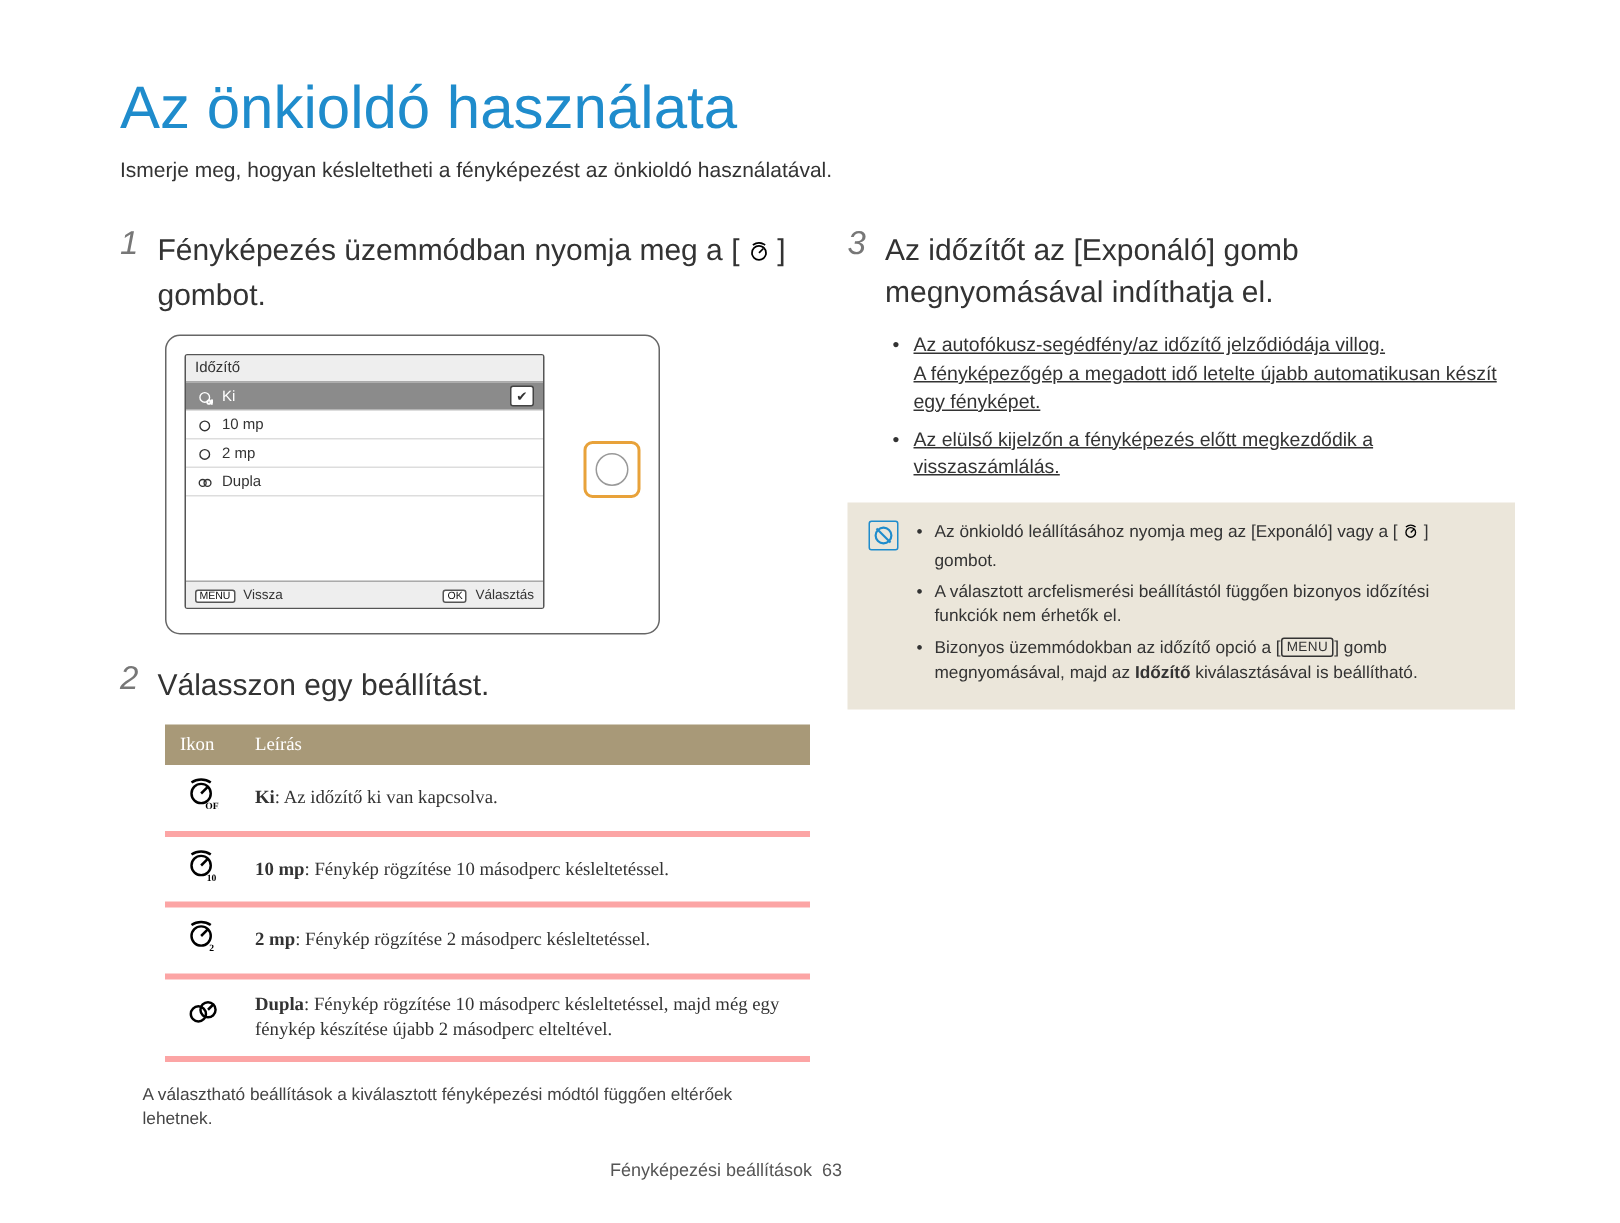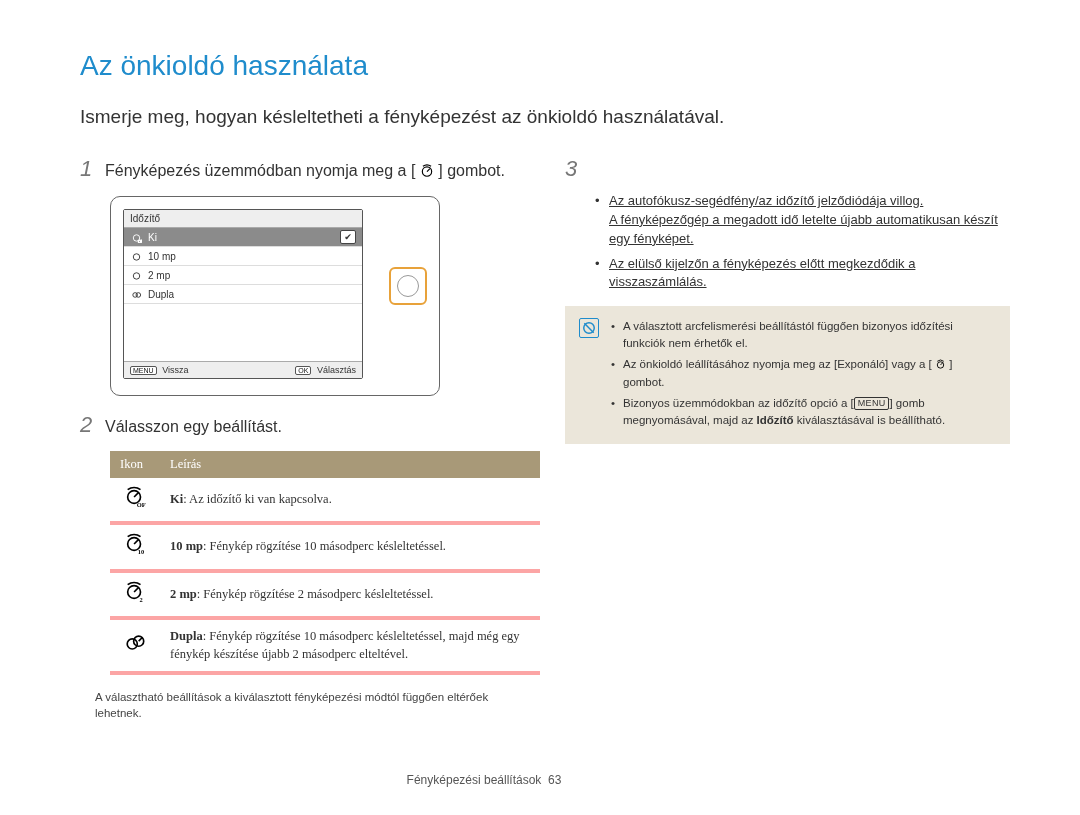--- a/index.html
+++ b/index.html
@@ -7,26 +7,26 @@
     width: 1080px;
     height: 815px;
     background: #fff;
     font-family: Arial, Helvetica, sans-serif;
     color: #333;
     position: relative;
     padding: 50px 70px 0 80px;
   }
   .page-title {
     color: #1f8ccc;
-    font-size: 28px;
+    font-size: 40px;
     font-weight: 400;
-    margin-bottom: 24px;
+    margin-bottom: 10px;
   }
   .page-subtitle {
-    font-size: 19px;
+    font-size: 14px;
     color: #333;
     margin-bottom: 30px;
   }
   .columns {
     display: flex;
     gap: 40px;
   }
   .col {
     flex: 1;
     min-width: 0;
@@ -38,21 +38,21 @@
   }
   .step-num {
     font-size: 22px;
     color: #777;
     font-style: italic;
     font-weight: 400;
     line-height: 1;
     min-width: 15px;
   }
   .step-text {
-    font-size: 16px;
+    font-size: 20px;
     color: #333;
     padding-top: 2px;
     line-height: 1.4;
   }
   .inline-icon {
     display: inline-block;
     vertical-align: -2px;
   }
 
   
@@ -408,52 +408,53 @@
       </tbody>
     </table>
 
     <p class="small-note">A választható beállítások a kiválasztott fényképezési módtól függően eltérőek lehetnek.</p>
   </div>
 
   <div class="col">
 
     <div class="step">
       <span class="step-num">3</span>
+      <span class="step-text">Az időzítőt az [Exponáló] gomb megnyomásával indíthatja el.</span>
     </div>
 
     <ul class="sub-list">
       <li>
         <span>Az autofókusz-segédfény/az időzítő jelződiódája villog.</span><br>
         <span>A fényképezőgép a megadott idő letelte újabb automatikusan készít egy fényképet.</span>
       </li>
       <li>
         <span>Az elülső kijelzőn a fényképezés előtt megkezdődik a visszaszámlálás.</span>
       </li>
     </ul>
 
     <div class="info-box">
       <div class="info-badge">
         <svg width="14" height="14" viewBox="0 0 24 24" fill="none" stroke="#1f8ccc" stroke-width="2.5">
             <line x1="4" y1="4" x2="20" y2="20"></line>
             <circle cx="12" cy="12" r="9"></circle>
           </svg>
       </div>
       <ul class="info-list">
-        <li>A választott arcfelismerési beállítástól függően bizonyos időzítési funkciók nem érhetők el.</li>
         <li>
           <span>Az önkioldó leállításához nyomja meg az [Exponáló] vagy a [</span>
           <span class="inline-icon">
             <svg width="11" height="11" viewBox="0 0 24 24" fill="none" stroke="#000" stroke-width="2">
                 <circle cx="12" cy="13" r="7"></circle>
                 <path d="M12 13 L17 8"></path>
                 <path d="M5 5 A11 11 0 0 1 19 5"></path>
               </svg>
           </span>
           <span>] gombot.</span>
         </li>
+        <li>A választott arcfelismerési beállítástól függően bizonyos időzítési funkciók nem érhetők el.</li>
         <li>
           <span>Bizonyos üzemmódokban az időzítő opció a [</span><span class="menu-chip">MENU</span><span>] gomb megnyomásával, majd az </span><b>Időzítő</b><span> kiválasztásával is beállítható.</span>
         </li>
       </ul>
     </div>
 
   </div>
 </div>
 
 <div class="pagefoot">

